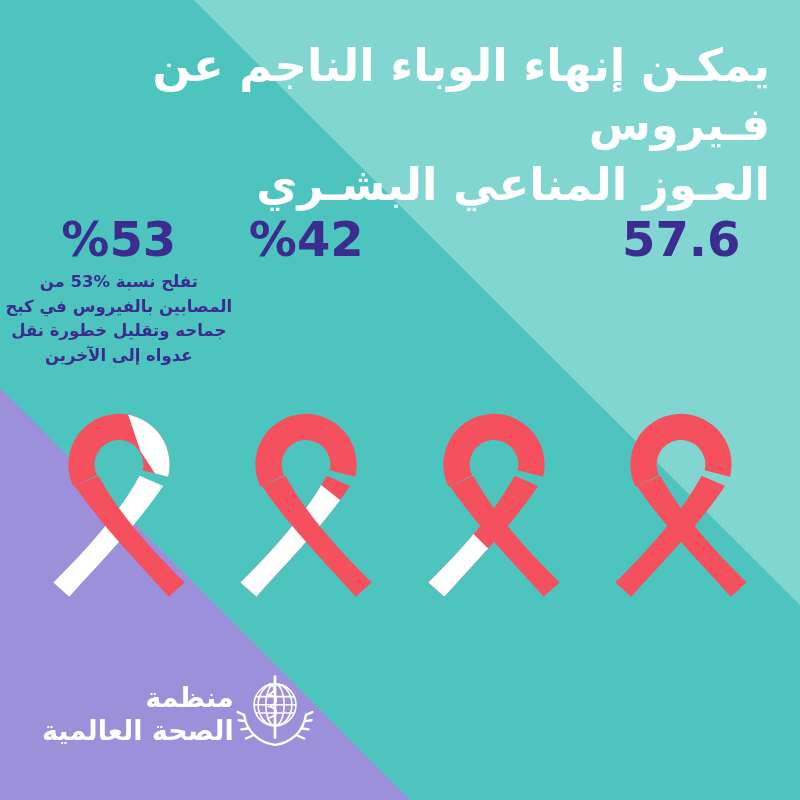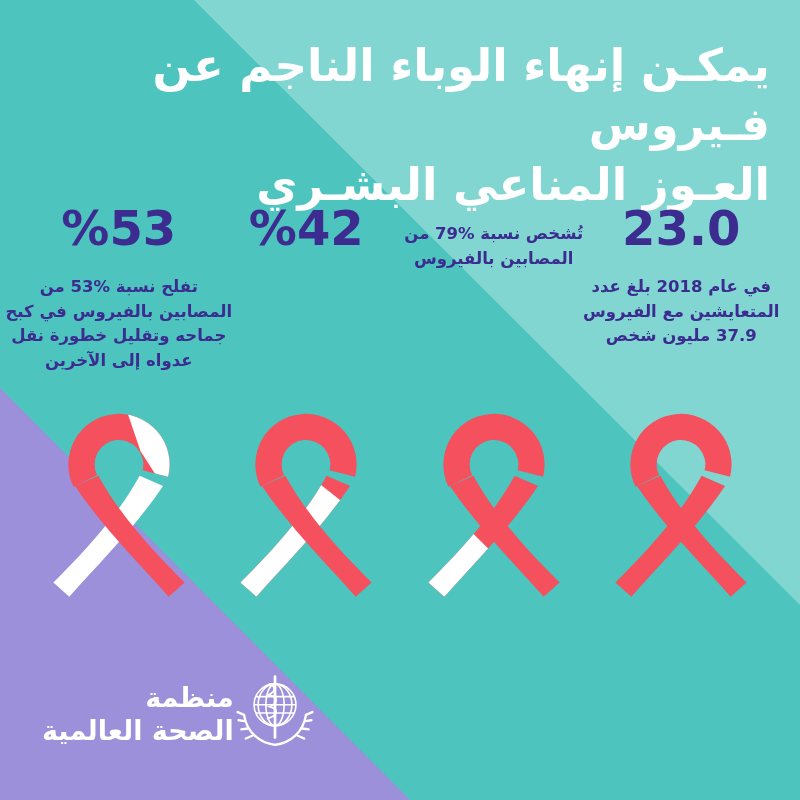--- a/index.html
+++ b/index.html
@@ -30,24 +30,24 @@
   }
   .stats-row,.ribbons-row{
     position:absolute;left:25px;right:25px;
     display:flex;flex-direction:row;
   }
   .stats-row{top:202px;}
   .ribbons-row{top:410px;}
   .stat-col,.ribbon-cell{flex:1 1 0;min-width:0;display:flex;flex-direction:column;align-items:center;}
   .stat-value{
     color:#3c2c90;font-size:48px;font-weight:bold;line-height:1.1;
-    text-align:center;white-space:pre;
+    text-align:center;white-space:pre;margin-top:11px;
   }
   .stat-caption{
-    margin-top:20px;
+    margin-top:4px;
     color:#3c2c90;font-size:16.5px;font-weight:bold;line-height:1.5;
     text-align:center;white-space:pre;
   }
   .ribbon-cell svg{display:block;}
   .logo{
     position:absolute;left:42px;top:672px;
     display:flex;flex-direction:row;align-items:center;
     direction:rtl;
   }
   .logo-text{
@@ -61,28 +61,23 @@
 <div class="canvas">
 
   <div class="bg-light"></div>
   <div class="bg-purple"></div>
 
   <h1 class="title">يمكـن إنهاء الوباء الناجم عن فـيروس
 العـوز المناعي البشـري</h1>
 
   <div class="stats-row">
     <div class="stat-col">
-      <div class="stat-value">23.0</div>
-      <div class="stat-caption">في عام 2018 بلغ عدد
-المتعايشين مع الفيروس
-37.9 مليون شخص</div>
+      <div class="stat-value">57.6</div>
     </div>
     <div class="stat-col">
-      <div class="stat-caption">تُشخص نسبة %79 من
-المصابين بالفيروس</div>
     </div>
     <div class="stat-col">
       <div class="stat-value">%42</div>
     </div>
     <div class="stat-col">
       <div class="stat-value">%53</div>
       <div class="stat-caption">تفلح نسبة %53 من
 المصابين بالفيروس في كبح
 جماحه وتقليل خطورة نقل
 عدواه إلى الآخرين</div>

